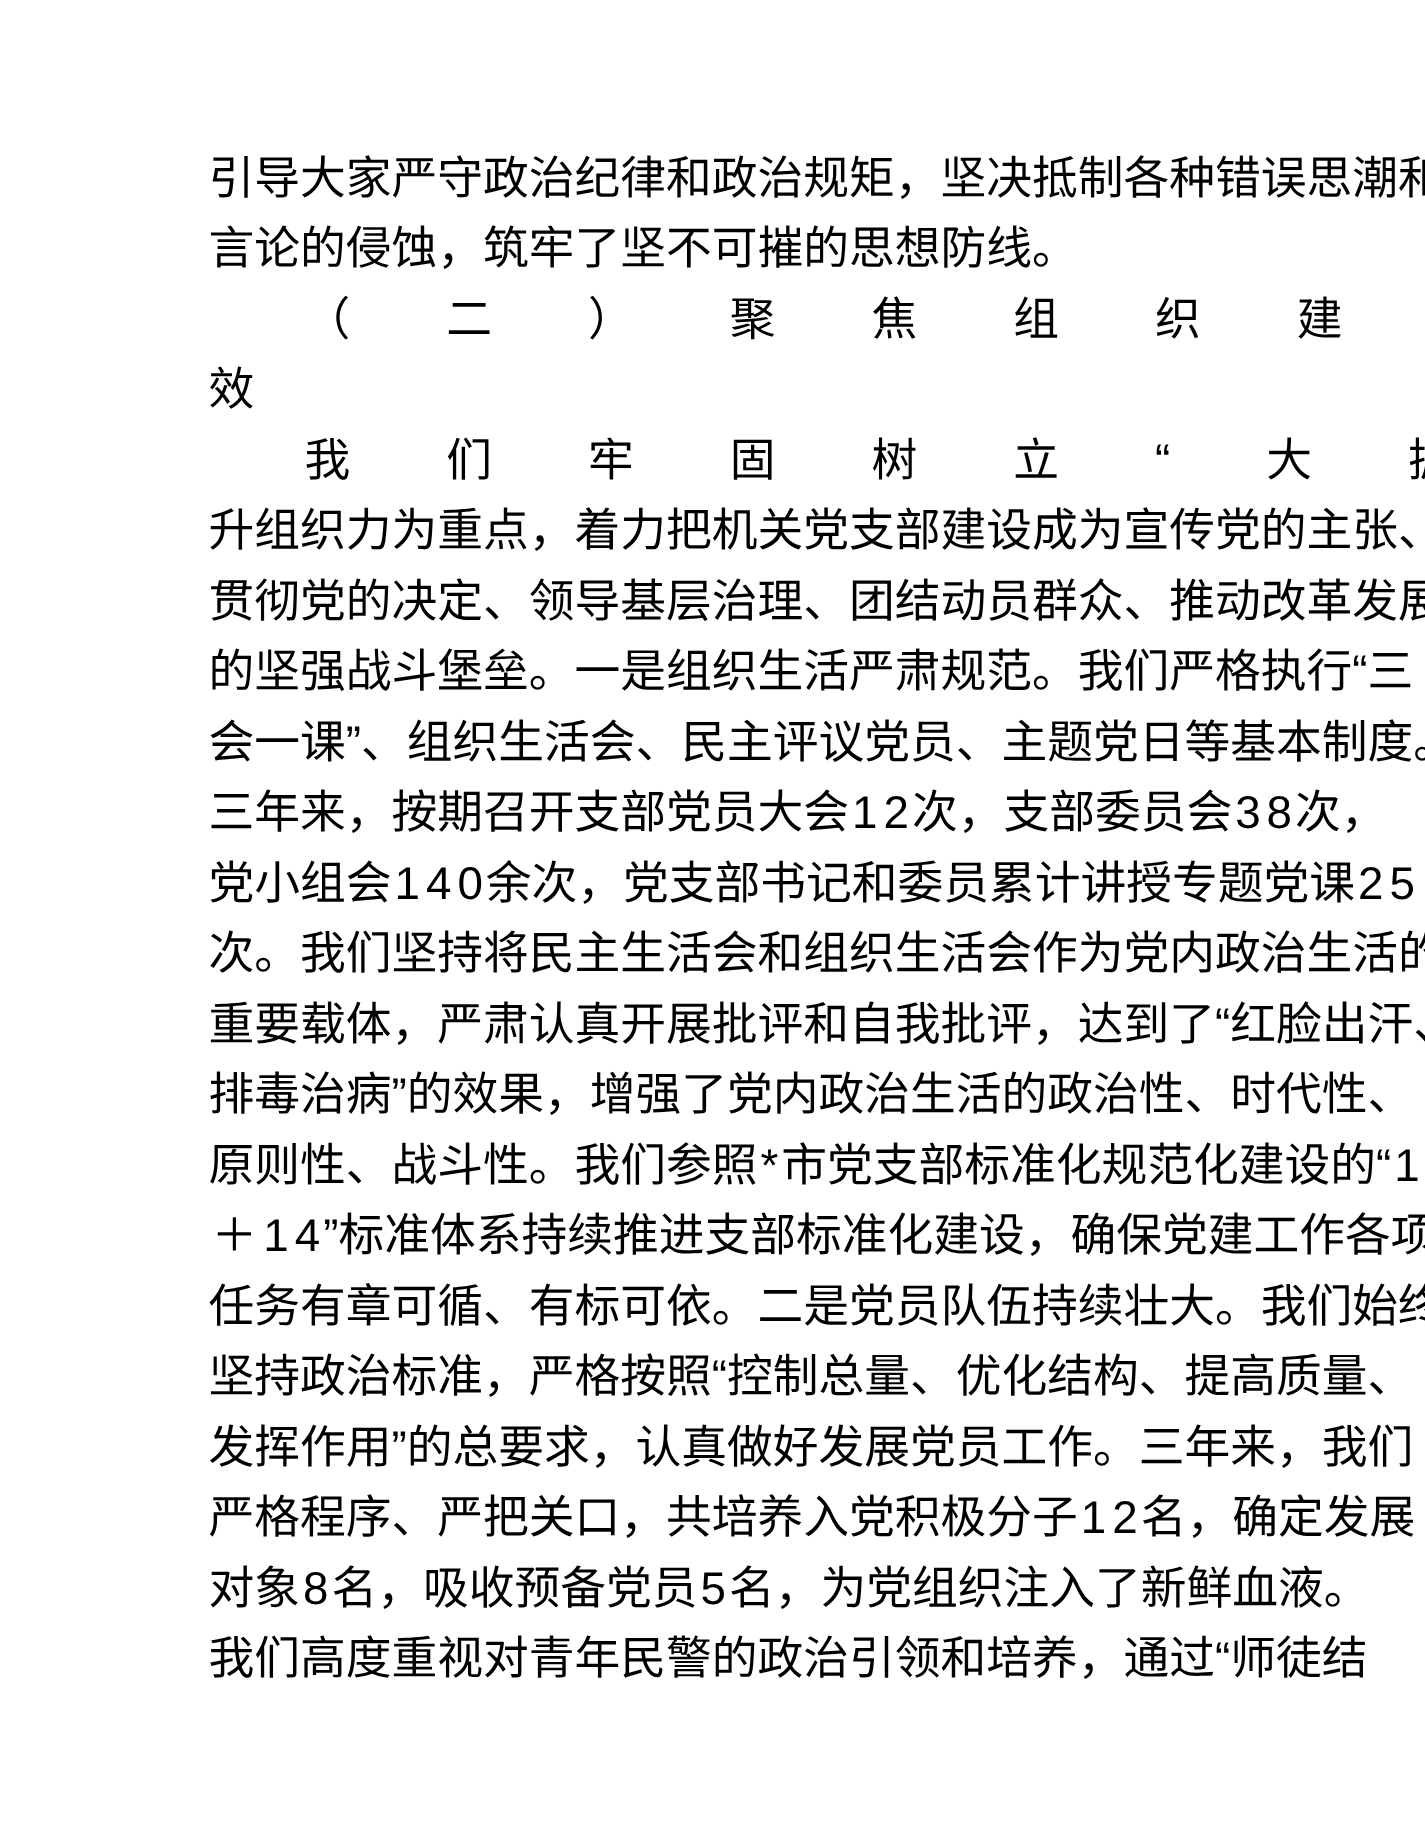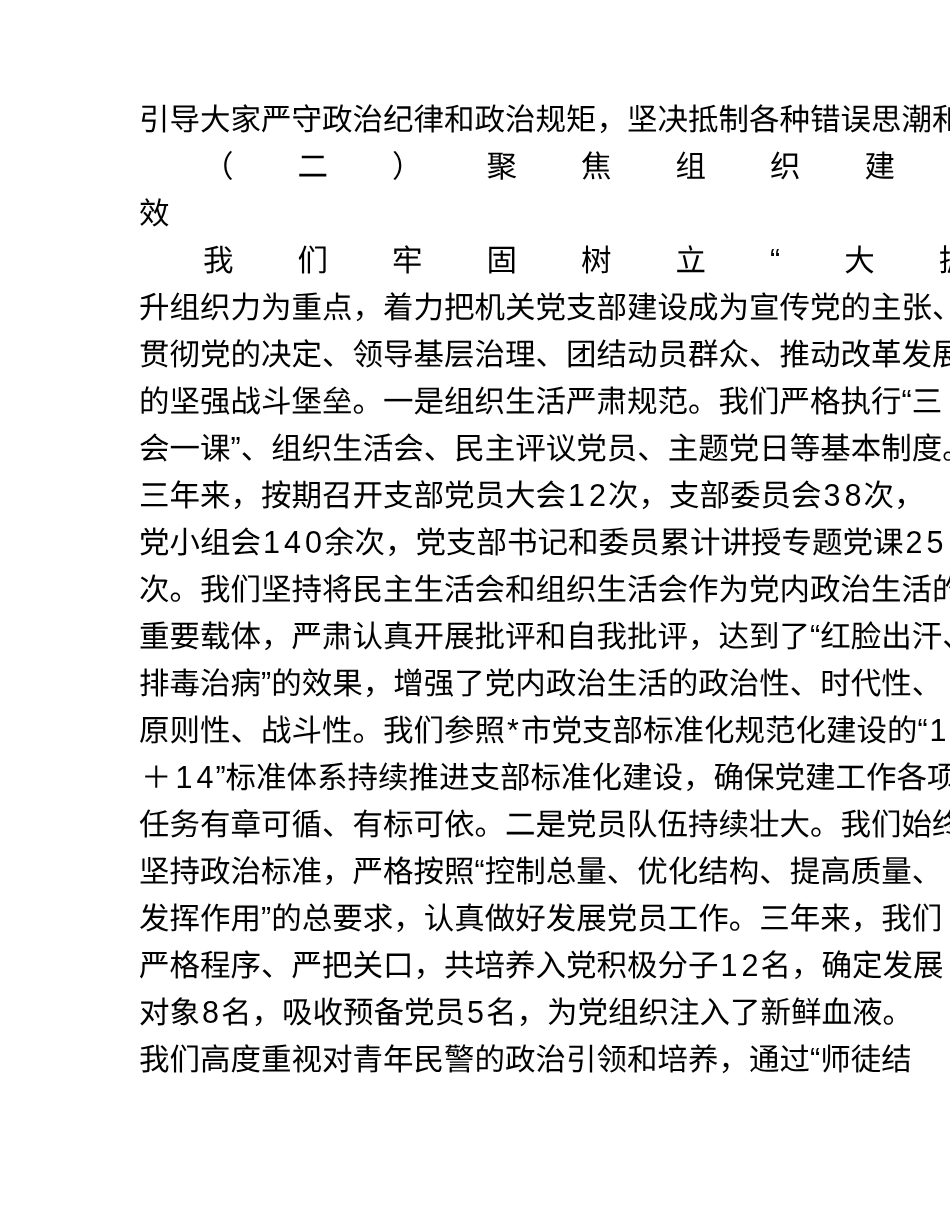--- a/index.html
+++ b/index.html
@@ -91,20 +91,21 @@
         <span>抵</span>
         <span>制</span>
         <span>各</span>
         <span>种</span>
         <span>错</span>
         <span>误</span>
         <span>思</span>
         <span>潮</span>
         <span>和</span>
       </div>
+    <div class="doc-line">言论的侵蚀，筑牢了坚不可摧的思想防线。</div>
     <div class="doc-line justify indent">
         <span style="width:64px"></span>
         <span>（</span>
         <span>二</span>
         <span>）</span>
         <span>聚</span>
         <span>焦</span>
         <span>组</span>
         <span>织</span>
         <span>建</span>

